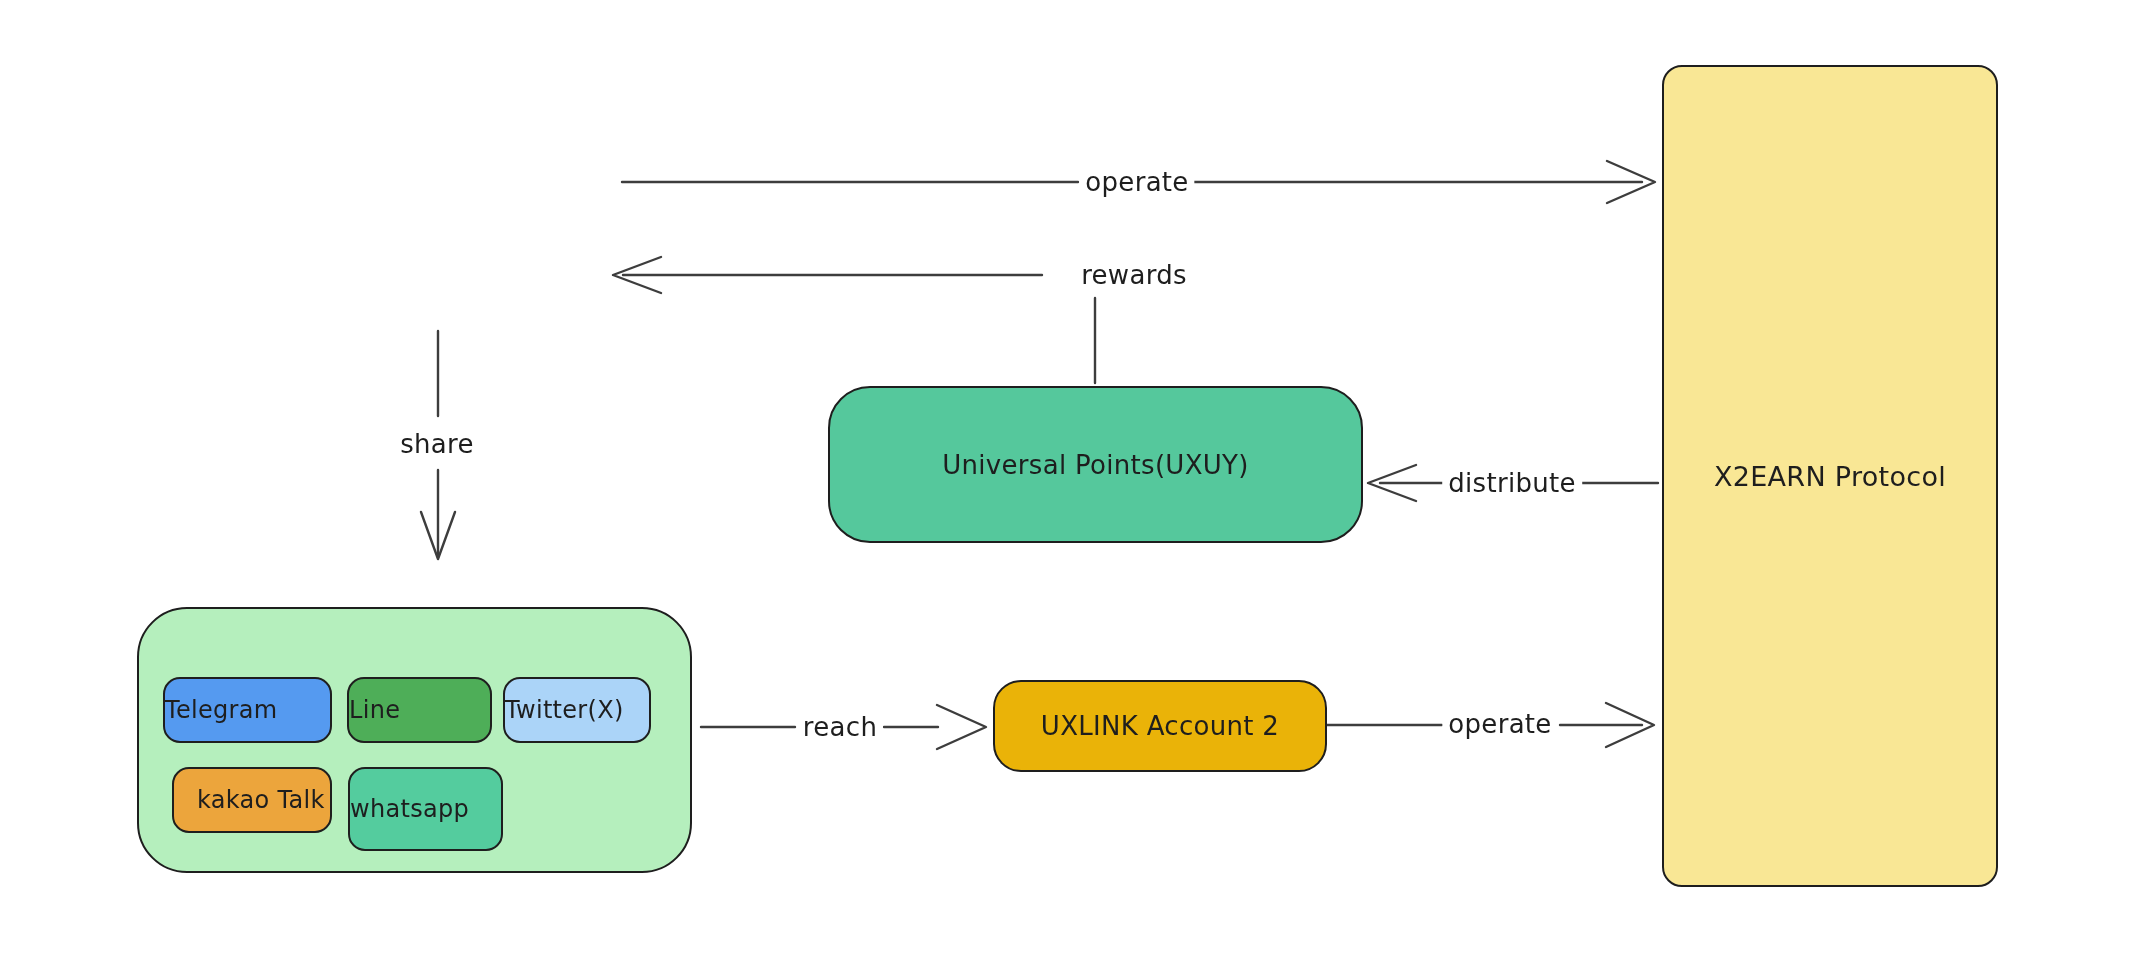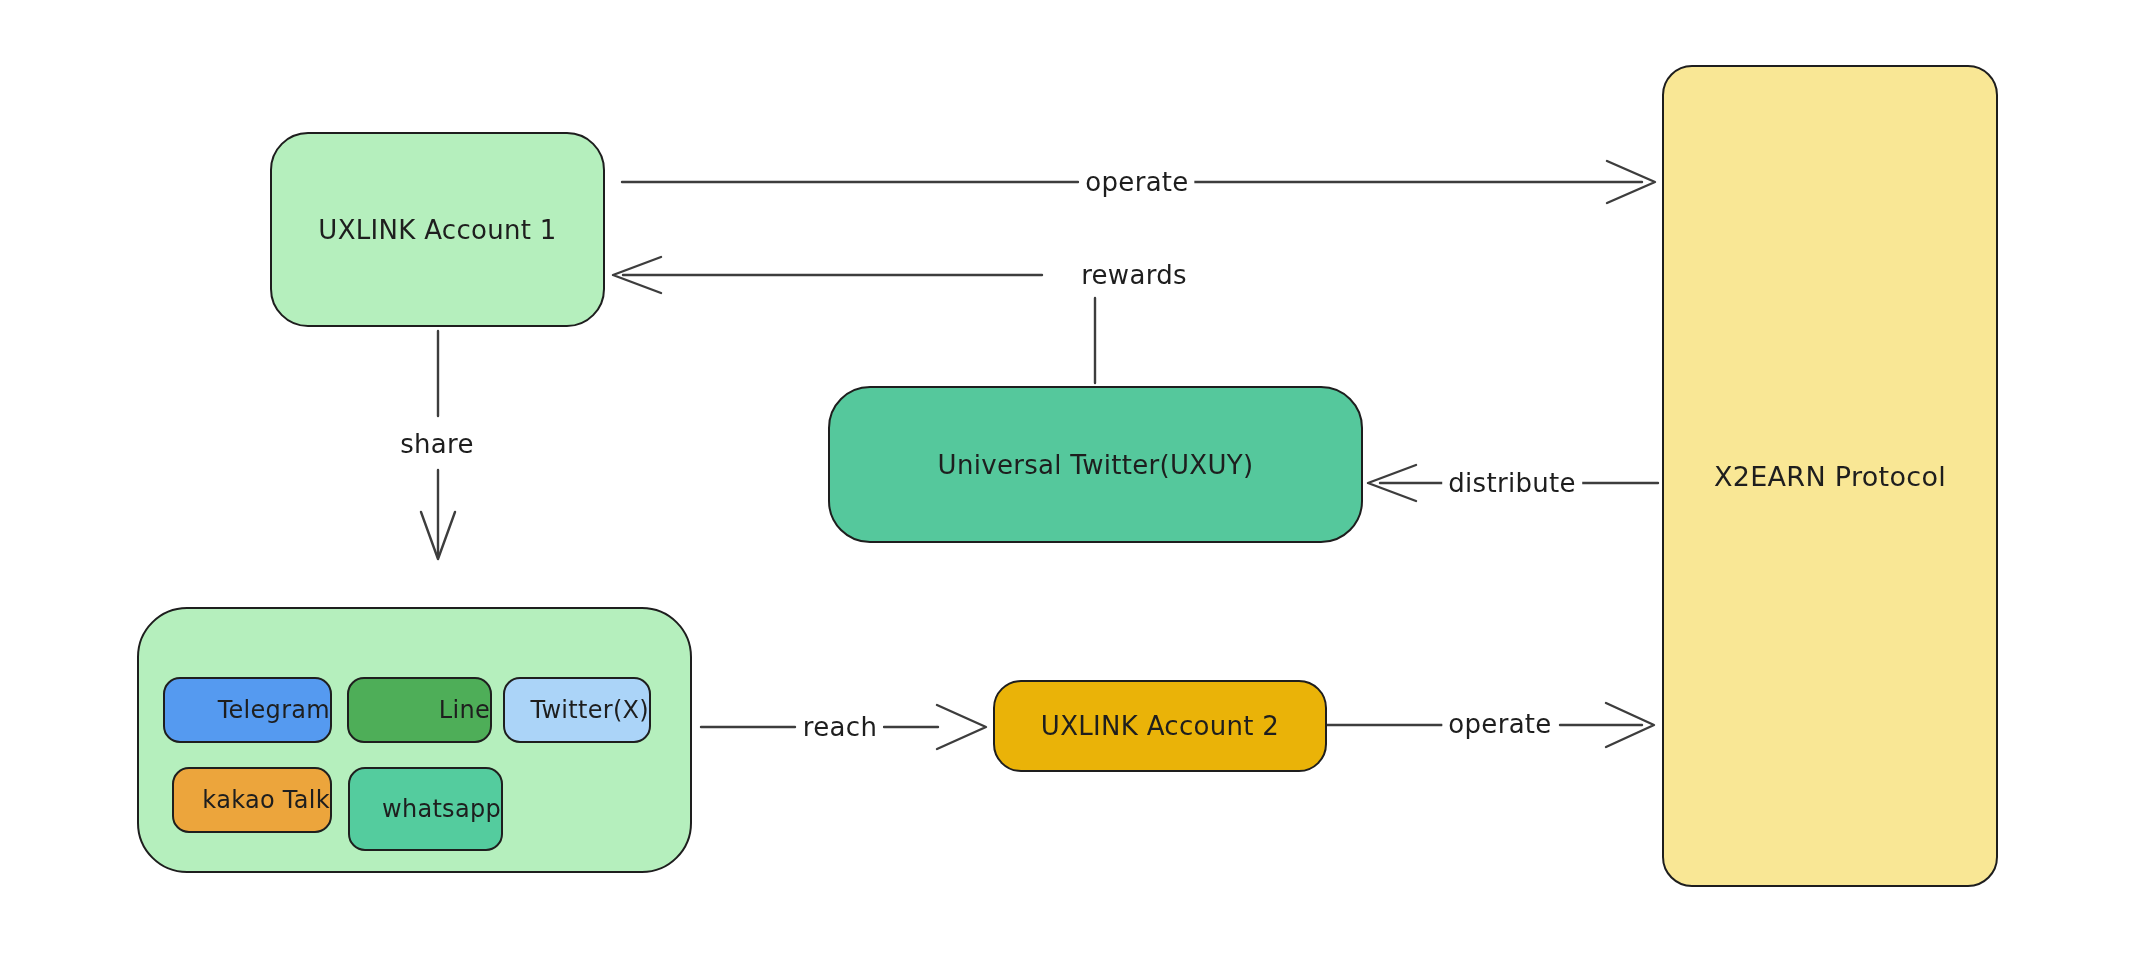--- a/index.html
+++ b/index.html
@@ -6,26 +6,26 @@
   .canvas{
     position:relative;width:2152px;height:956px;background:#ffffff;overflow:hidden;
     font-family:"DejaVu Sans","Liberation Sans",sans-serif;color:#1e1e1e;
   }
   .node{
     position:absolute;display:flex;align-items:center;justify-content:center;
     border:2.5px solid #1e1e1e;box-sizing:border-box;text-align:center;
     font-size:26px;letter-spacing:0.3px;
   }
   .node-account1{left:270px;top:132px;width:335px;height:195px;border-radius:38px;}
-  .node-protocol{left:1662px;top:65px;width:336px;height:822px;border-radius:30px;font-size:27px;}
+  .node-protocol{left:1662px;top:65px;width:336px;height:822px;border-radius:20px;font-size:27px;}
   .node-universal{left:828px;top:386px;width:535px;height:157px;border-radius:42px;}
   .node-account2{left:993px;top:680px;width:334px;height:92px;border-radius:28px;}
   .node-social{left:137px;top:607px;width:555px;height:266px;border-radius:50px;}
   .chip{
-    position:absolute;display:flex;align-items:center;justify-content:flex-end;
+    position:absolute;display:flex;align-items:center;justify-content:flex-start;
     border:2.5px solid #1e1e1e;box-sizing:border-box;border-radius:17px;
     font-size:24px;letter-spacing:0.3px;
   }
   .chip-telegram{left:163px;top:677px;width:169px;height:66px;}
   .chip-line{left:347px;top:677px;width:145px;height:66px;}
   .chip-twitter{left:503px;top:677px;width:148px;height:66px;}
   .chip-kakao{left:172px;top:767px;width:160px;height:66px;}
   .chip-whatsapp{left:348px;top:767px;width:155px;height:84px;}
   .arrows{position:absolute;left:0;top:0;width:2152px;height:956px;}
   .arrows line,.arrows polyline{
@@ -73,30 +73,27 @@
       <line x1="884" y1="727" x2="938" y2="727"></line>
       <polyline points="937,705 986,727 937,749"></polyline>
     </g>
     <g>
       <line x1="1292" y1="725" x2="1442" y2="725"></line>
       <line x1="1560" y1="725" x2="1642" y2="725"></line>
       <polyline points="1606,703 1654,725 1606,747"></polyline>
     </g>
   </svg>
 
-  <div class="node node-account1" style="background: rgb(181, 239, 189);">
-    <span>UXLINK Account 1</span>
-  </div>
 
   <div class="node node-protocol" style="background: rgb(249, 231, 149);">
     <span>X2EARN Protocol</span>
   </div>
 
   <div class="node node-universal" style="background: rgb(85, 200, 156);">
-    <span>Universal Twitter(UXUY)</span>
+    <span>Universal Points(UXUY)</span>
   </div>
 
   <div class="node node-social" style="background: rgb(181, 239, 189);"></div>
 
   <div class="chip chip-telegram" style="background: rgb(85, 154, 240);">
     <span>Telegram</span>
   </div>
   <div class="chip chip-twitter" style="background: rgb(171, 212, 248);">
     <span>Twitter(X)</span>
   </div>

